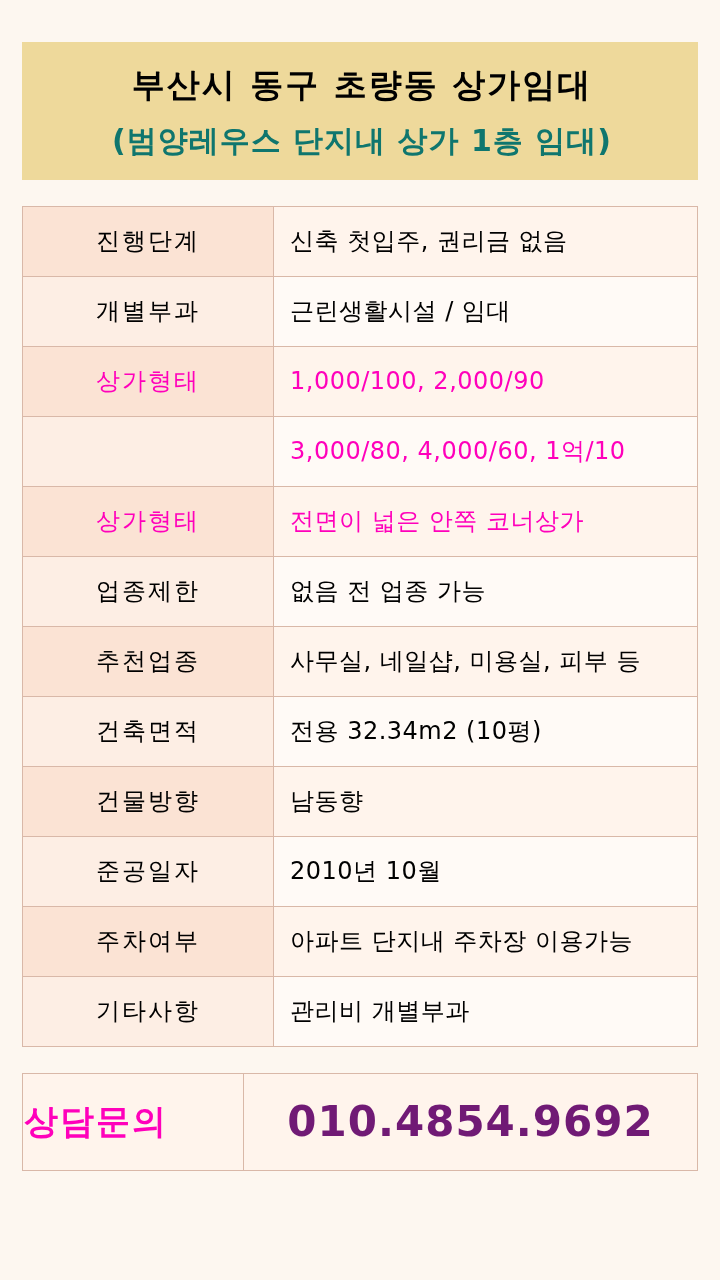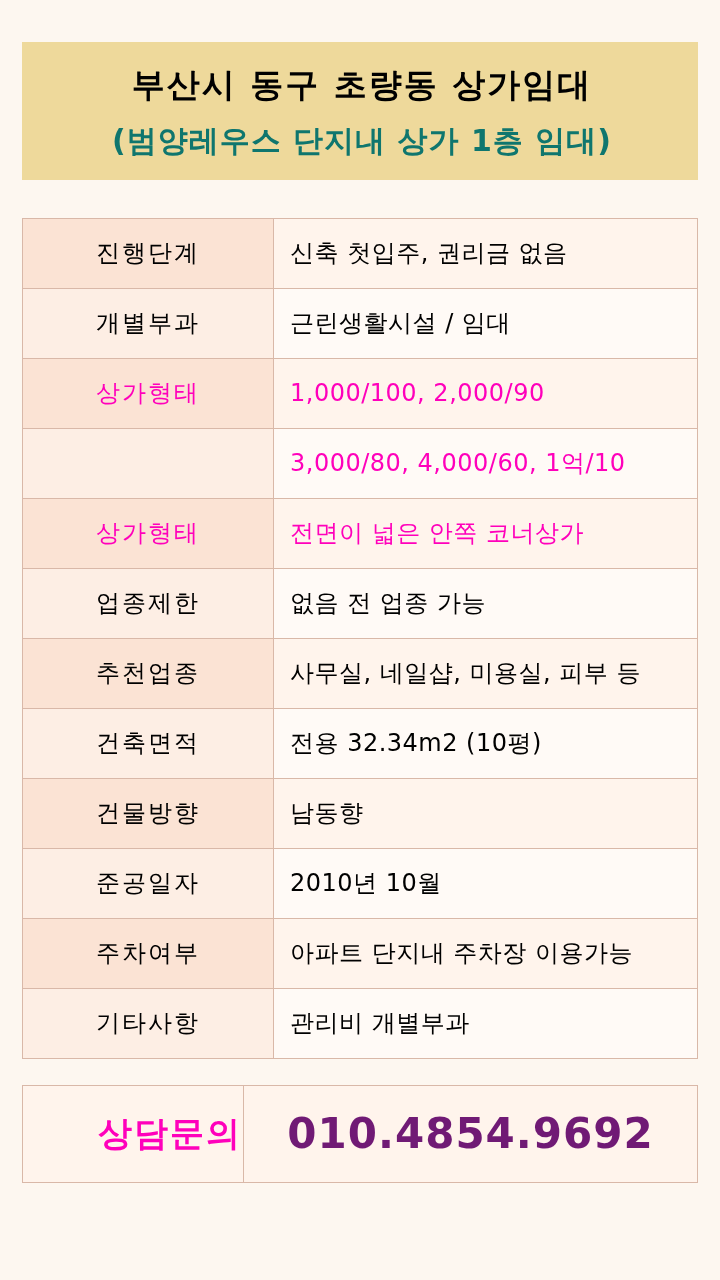--- a/index.html
+++ b/index.html
@@ -40,21 +40,21 @@
     margin-top: 14px;
     font-size: 30px;
     font-weight: bold;
     color: #0f766e;
     letter-spacing: 1px;
     line-height: 1.3;
   }
 
   
   .info-table {
-    margin-top: 38px;
+    margin-top: 26px;
     width: 676px;
     border-collapse: collapse;
     table-layout: fixed;
   }
   .info-table tr {
     height: 70px;
   }
   .info-table td {
     border: 1px solid #d9b8a8;
     padding: 0 16px;
@@ -93,21 +93,21 @@
     table-layout: fixed;
   }
   .contact-table td {
     border: 1px solid #d9b8a8;
     height: 94px;
     vertical-align: middle;
     background: #fff4ec;
   }
   .contact-label {
     width: 218px;
-    text-align: right;
+    text-align: left;
     font-size: 34px;
     font-weight: bold;
     color: #ff00bb;
     letter-spacing: 2px;
   }
   .contact-number {
     text-align: center;
     font-size: 42px;
     font-weight: bold;
     color: #701a75;

